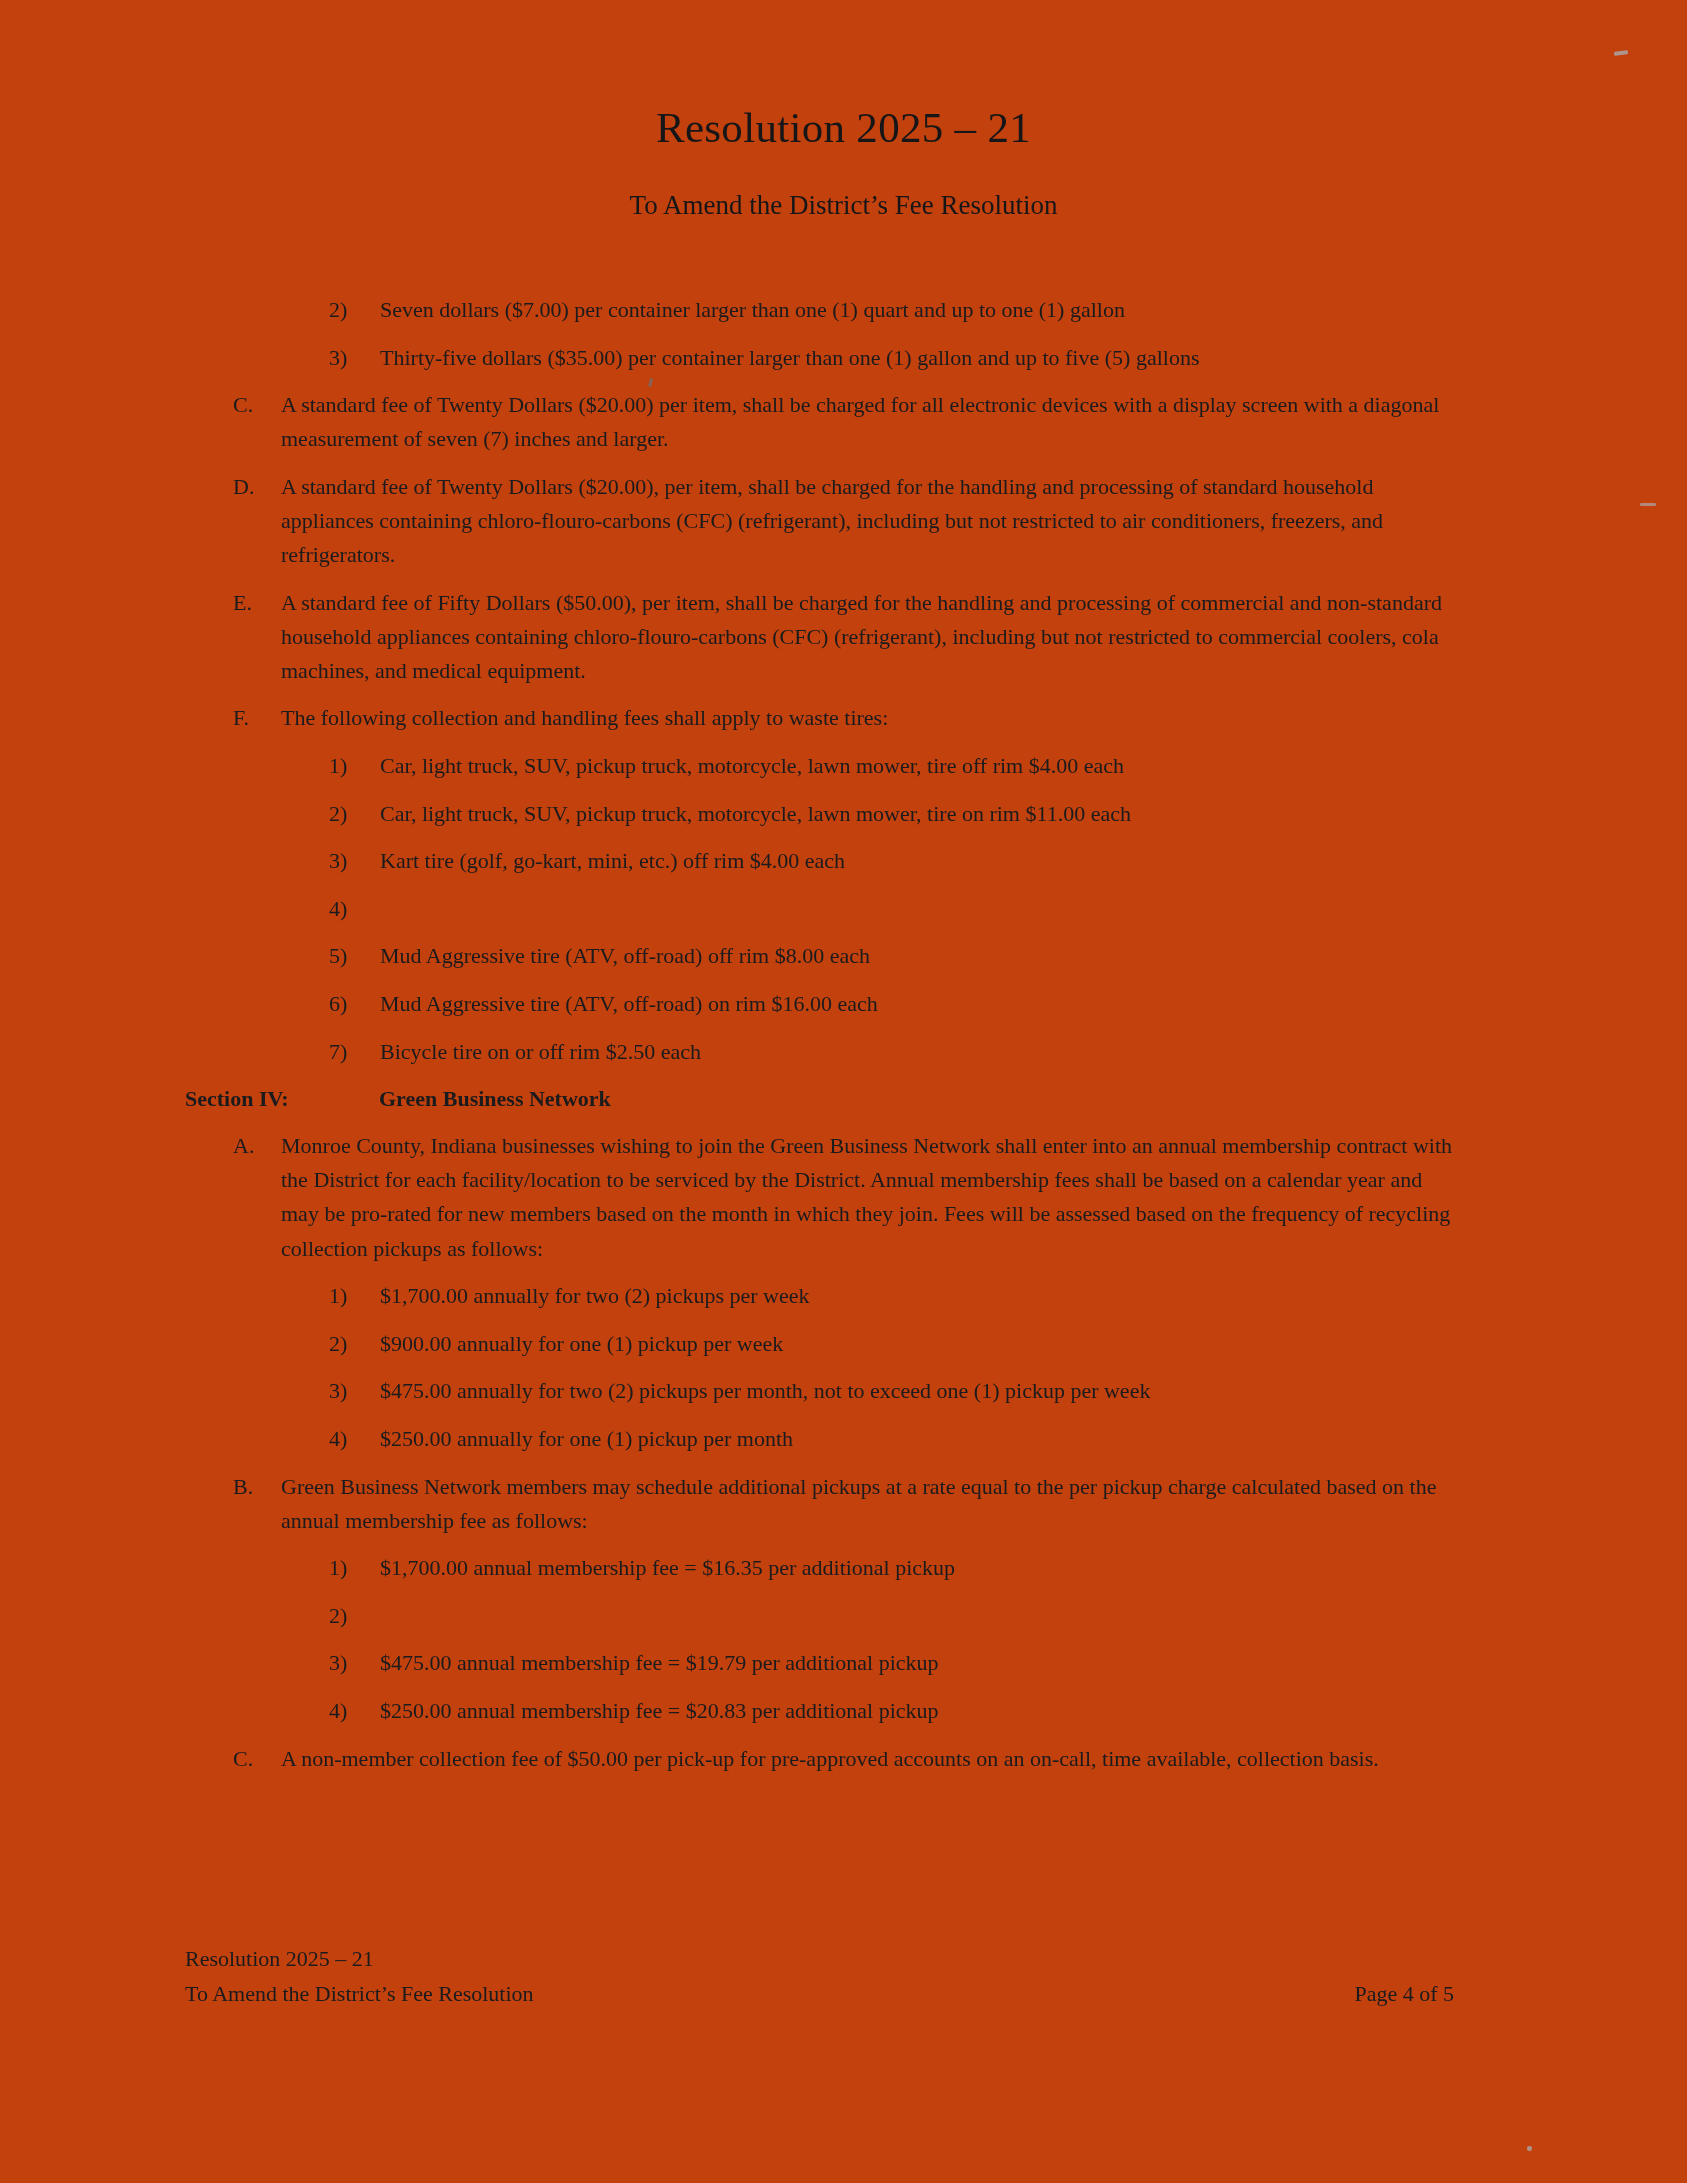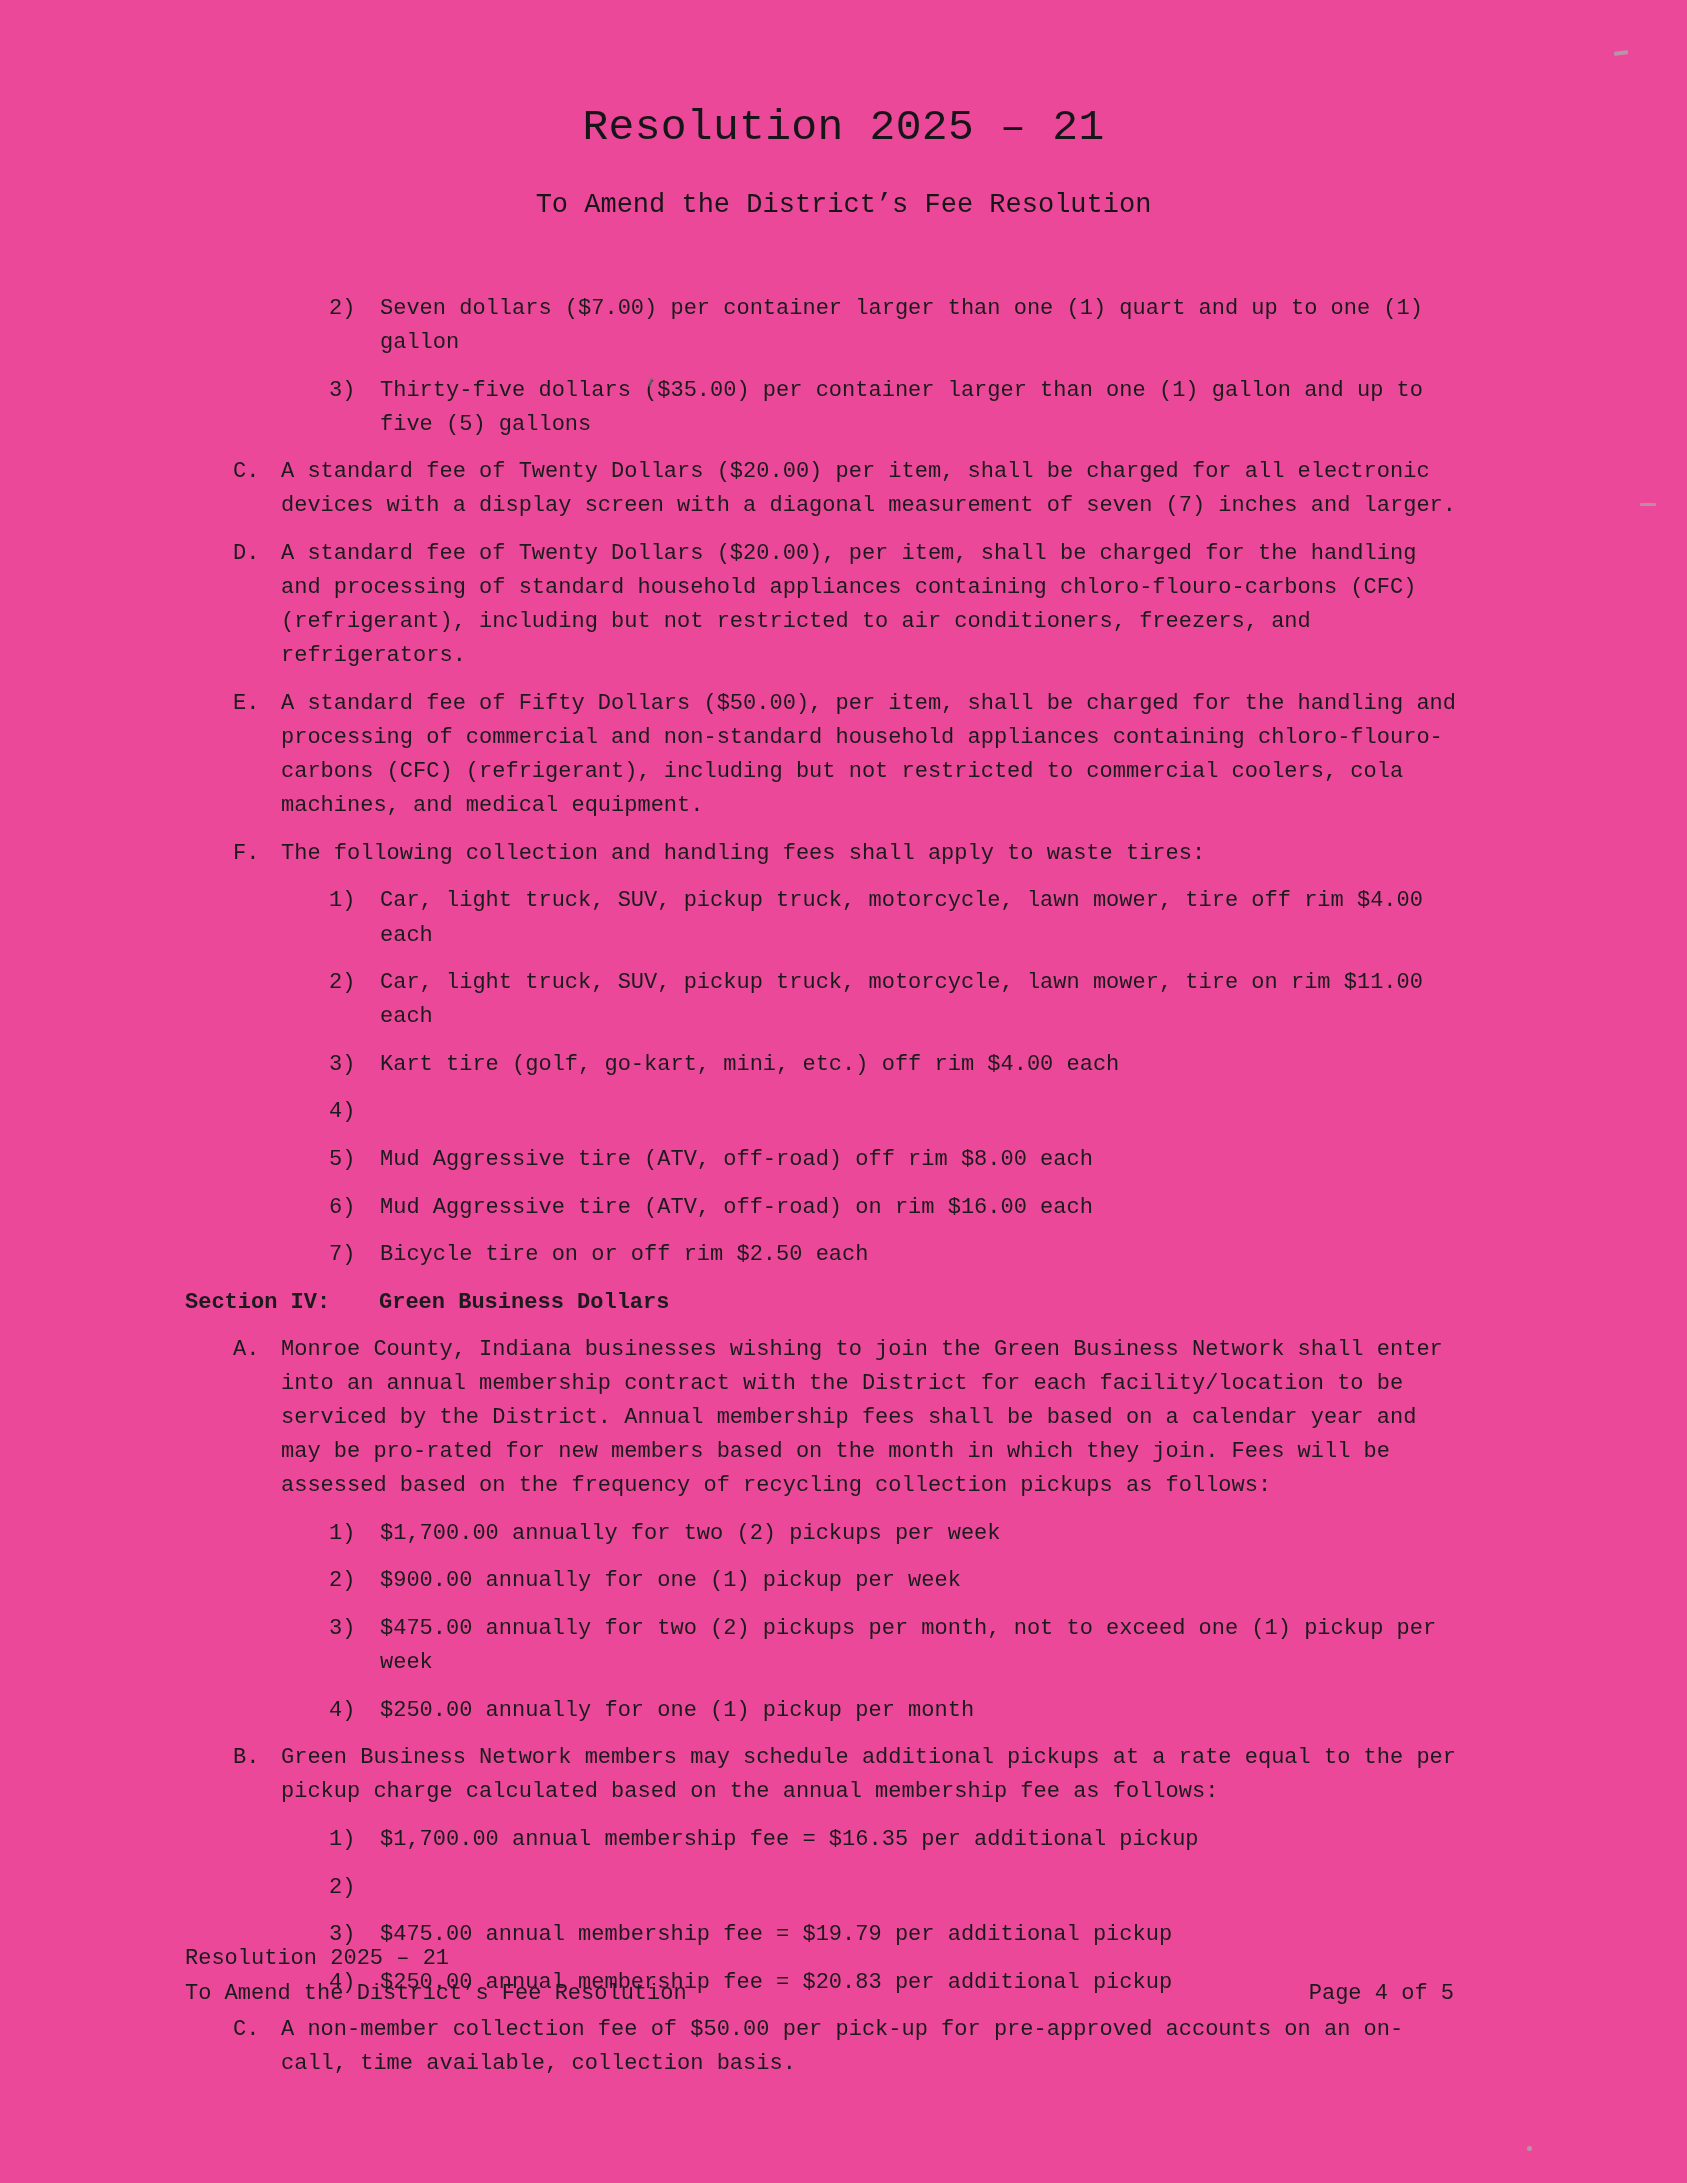--- a/index.html
+++ b/index.html
@@ -1,22 +1,22 @@
 <!DOCTYPE html>
 <html style="font-size:10.8px"><head>
 <meta charset="utf-8">
 <style>
   * { margin: 0; padding: 0; box-sizing: border-box; }
   html, body { background: #ffffff; }
   .page {
     position: relative;
     width: 1687px;
     height: 2183px;
-    background: #ec4899;
-    font-family: Liberation Mono, monospace;
+    background: #c2410c;
+    font-family: Liberation Serif, serif;
     color: #1b1b1d;
     overflow: hidden;
   }
   .title {
     margin-top: 103px;
     text-align: center;
     font-size: 43px;
     font-weight: 400;
     letter-spacing: 0.3px;
     color: #161618;
@@ -122,21 +122,21 @@
       <span class="marker-num">6)</span>
       <span class="row-text">Mud Aggressive tire (ATV, off-road) on rim $16.00 each</span>
     </div>
     <div class="row indent-2">
       <span class="marker-num">7)</span>
       <span class="row-text">Bicycle tire on or off rim $2.50 each</span>
     </div>
 
     <div class="section-row">
       <span class="section-label">Section IV:</span>
-      <span class="row-text">Green Business Dollars</span>
+      <span class="row-text">Green Business Network</span>
     </div>
 
     <div class="row indent-1">
       <span class="marker-letter">A.</span>
       <span class="row-text">Monroe County, Indiana businesses wishing to join the Green Business Network shall enter into an annual membership contract with the District for each facility/location to be serviced by the District.  Annual membership fees shall be based on a calendar year and may be pro-rated for new members based on the month in which they join.  Fees will be assessed based on the frequency of recycling collection pickups as follows:</span>
     </div>
 
     <div class="row indent-2">
       <span class="marker-num">1)</span>
       <span class="row-text">$1,700.00 annually for two (2) pickups per week</span>

